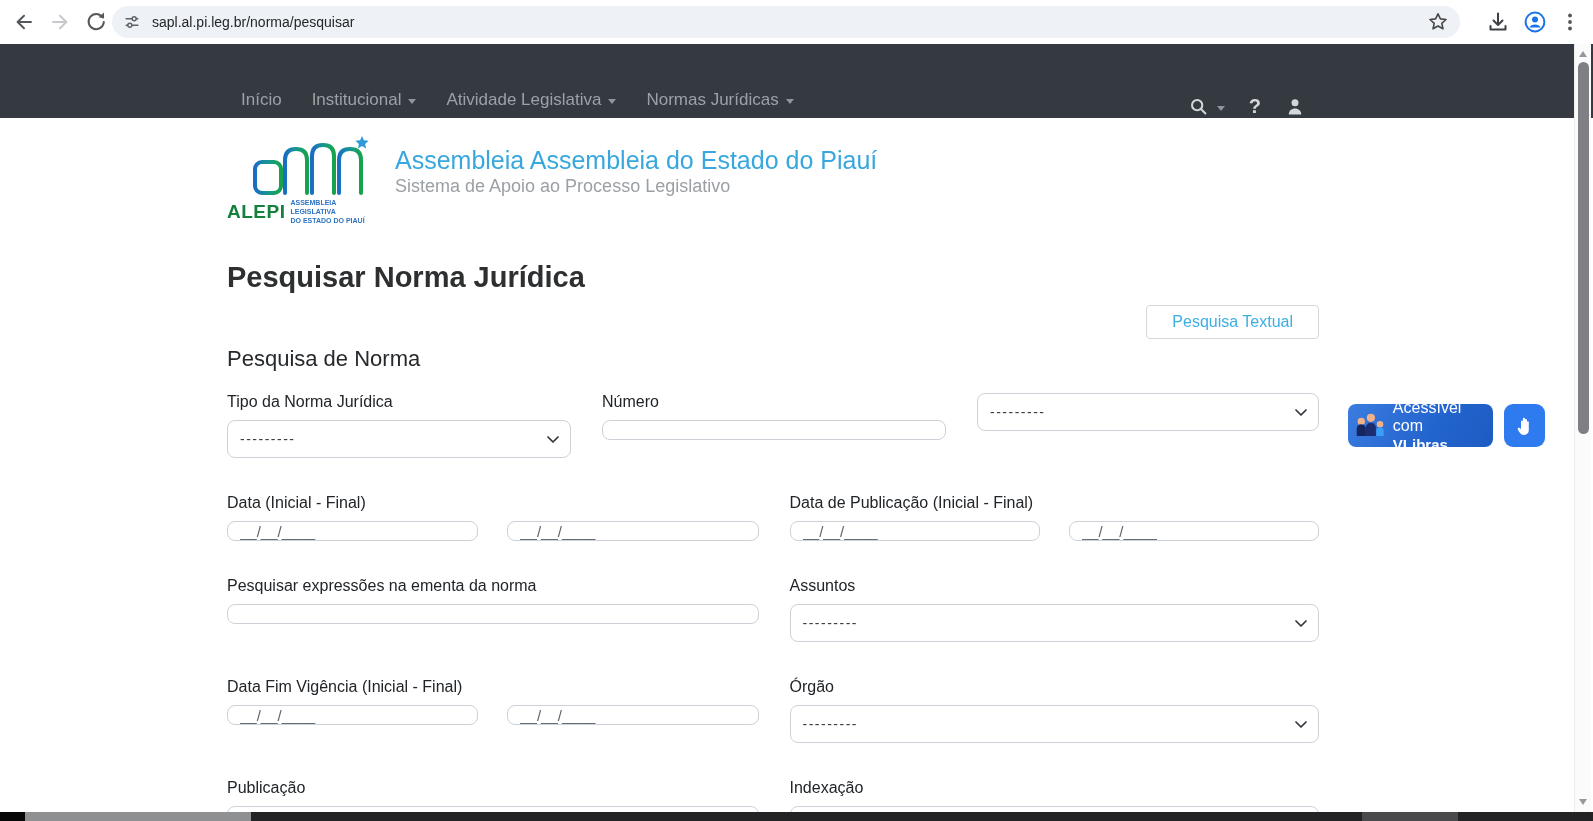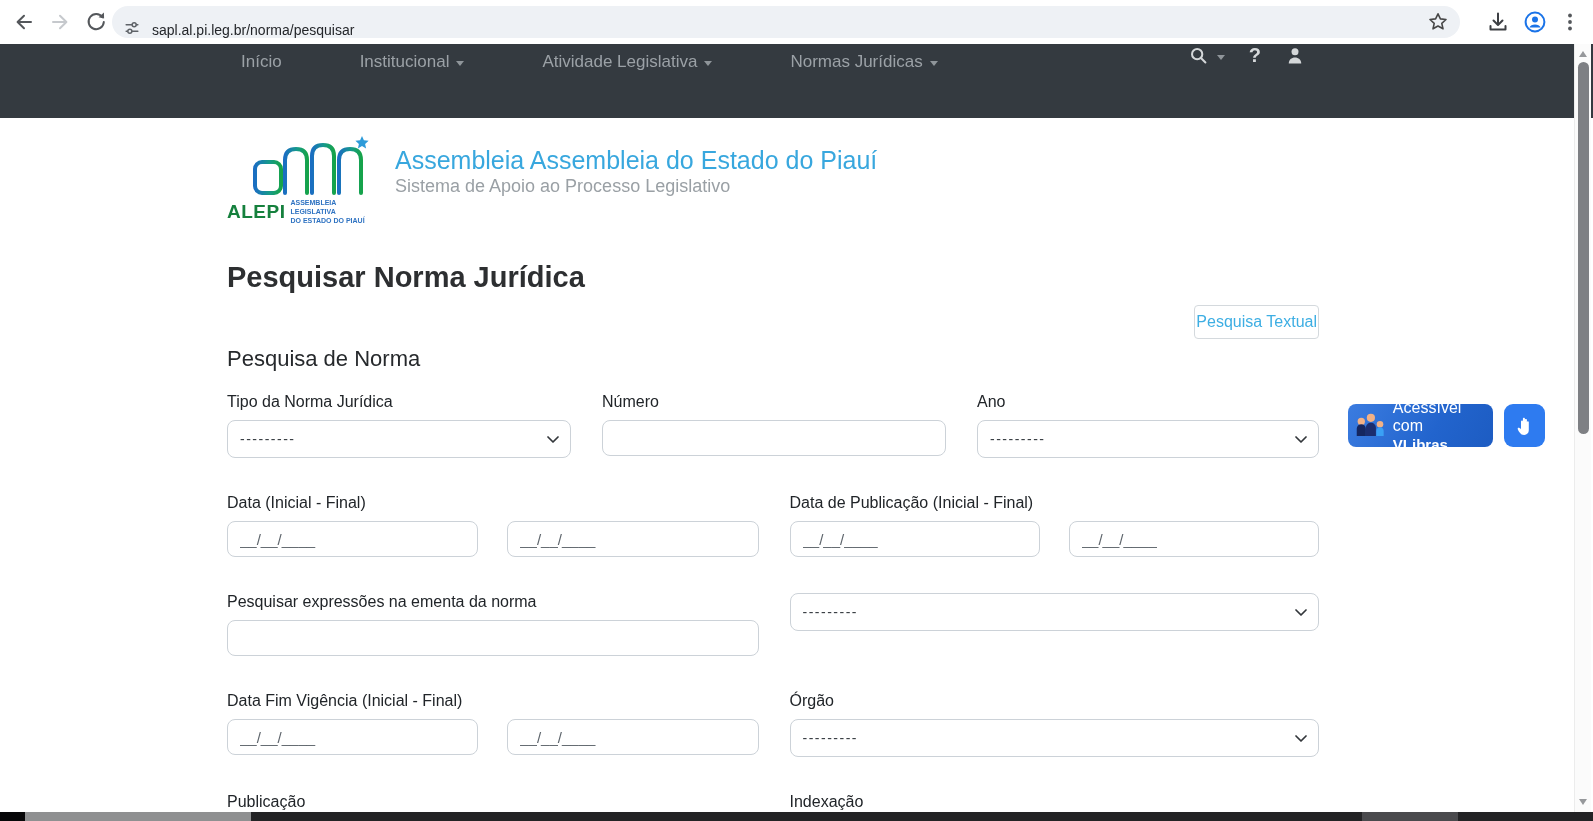--- a/index.html
+++ b/index.html
@@ -3,27 +3,27 @@
 <meta charset="utf-8">
 <style>
   * { margin:0; padding:0; box-sizing:border-box; }
   html,body { background:#dfe1e5; }
   body { font-family:"Liberation Sans", sans-serif; }
   .screen { position:relative; width:1593px; height:821px; background:#fff; overflow:hidden; }
 
   
   .chrome { position:absolute; top:0; left:0; width:1593px; height:44px; background:#fff; }
   .chrome .nav-ic { position:absolute; top:10px; width:24px; height:24px; }
-  .omnibox { position:absolute; left:112px; top:6px; width:1348px; height:32px; background:#eef1f5; border-radius:16px; display:flex; align-items:flex-end; padding:0 10px 0 10px; }
+  .omnibox { position:absolute; left:112px; top:6px; width:1348px; height:32px; background:#eef1f5; border-radius:16px; display:flex; align-items:center; padding:0 10px 0 10px; }
   .omnibox .url { font-size:14px; color:#24262a; margin-left:10px; }
   .omni-star { position:absolute; right:10px; top:4px; width:24px; height:24px; }
 
   
   .navbar { position:absolute; top:44px; left:0; width:1593px; height:74px; background:#343a40; }
-  .nav-inner { position:relative; margin-left:218px; width:1140px; height:100%; display:flex; align-items:flex-start; padding:0 15px;gap:48px; }
+  .nav-inner { position:relative; margin-left:218px; width:1140px; height:100%; display:flex; align-items:flex-end; padding:0 15px; }
   .nav-item { display:flex; align-items:center; color:#9ba1a6; font-size:17px; padding:8px 8px; margin-right:14px; cursor:pointer; white-space:nowrap; }
   .caret { display:inline-block; width:0; height:0; border-left:4.5px solid transparent; border-right:4.5px solid transparent; border-top:5px solid #8f959a; margin-left:7px; margin-top:3px; }
   .nav-icons { margin-left:auto; display:flex; align-items:center; gap:24px; padding-right:38px; }
   .nav-help { color:#d6d9db; font-size:20px; font-weight:700; cursor:pointer; }
   .nav-search { display:flex; align-items:center; cursor:pointer; }
 
   
   .main { position:absolute; top:118px; left:0; width:1593px; }
   .container { width:1092px; margin-left:227px; }
 
@@ -32,34 +32,34 @@
   .logo-glyph { display:block; margin:0 0 1px 24px; }
   .alepi-line { display:flex; align-items:center; }
   .alepi-word { font-size:19px; font-weight:800; color:#15803d; letter-spacing:.5px; }
   .alepi-small { margin-left:5px; font-size:7px; line-height:1.3; color:#2f73c2; font-weight:700; }
   .brand-text { margin-left:16px; padding-top:11px; }
   .brand-title { font-size:25px; color:#38a7de; font-weight:400; cursor:pointer; }
   .brand-sub { font-size:18px; color:#9aa0a5; margin-top:1px; }
 
   h1.page-title { margin-top:36px; font-size:29px; font-weight:700; color:#2d2f31; }
   .btn-row { display:flex; justify-content:flex-end; margin-top:11px; }
-  .btn-textual { background:#fff; border:1px solid #d4d9dd; border-radius:4px; color:#3daee3; font-size:16px; font-family:inherit; padding:7px 1px; cursor:pointer; }
+  .btn-textual { background:#fff; border:1px solid #d4d9dd; border-radius:4px; color:#3daee3; font-size:16px; font-family:inherit; padding:7px 25px; cursor:pointer; }
   h2.section-title { margin-top:7px; font-size:22px; font-weight:400; color:#26292c; }
 
   form.norma-form { margin-top:21px; }
   .frow { display:flex; gap:31px; margin-bottom:36px; }
   .fcol { display:flex; flex-direction:column; }
   .w-third { width:344px; }
   .w-third-r { width:342px; }
   .w-half-l { width:532px; }
   .w-half-r { width:530px; }
   label.flabel { font-size:16px; color:#212529; margin-bottom:9px; }
   .dates { display:flex; gap:29px; }
   .dates .inp { flex:1; min-width:0; }
-  .inp { height:36px; border:1px solid #ccd2d8; border-radius:8px; background:#fff; font-size:15px; color:#333; padding:0 12px; font-family:inherit; width:100%; }
+  .inp { height:20px; border:1px solid #ccd2d8; border-radius:8px; background:#fff; font-size:15px; color:#333; padding:0 12px; font-family:inherit; width:100%; }
   .inp::placeholder { color:#5d646b; }
   .sel { position:relative; height:38px; border:1px solid #ccd2d8; border-radius:8px; background:#fff; display:flex; align-items:center; padding:0 30px 0 12px; cursor:pointer; }
   .sel-val { font-size:14px; color:#3c4146; letter-spacing:1.5px; }
   .chev { position:absolute; right:11px; top:15px; }
 
   
   .vlibras-main { position:absolute; left:1348px; top:404px; width:145px; height:43px; border-radius:8px; background:linear-gradient(120deg,#3b7ce0 0%,#2264cd 60%,#1d5cc2 100%); display:flex; align-items:center; padding:0 6px; cursor:pointer; }
   .vl-text { margin-left:6px; color:#fff; }
   .vl-line1 { font-size:16px; }
   .vl-line2 { font-size:15px; font-weight:700; margin-top:1px; }
@@ -204,21 +204,20 @@
               <svg class="chev" width="12" height="8" viewBox="0 0 12 8">
                   <path d="M1 1l5 5 5-5" fill="none" stroke="#33373b" stroke-width="1.7" stroke-linecap="round" stroke-linejoin="round"></path>
                 </svg>
             </div>
           </div>
           <div class="fcol w-third">
             <label class="flabel">Número</label>
             <input class="inp" type="text" value="" style="">
           </div>
           <div class="fcol w-third-r">
-            <label class="flabel">Ano</label>
             <div class="sel">
               <span class="sel-val">---------</span>
               <svg class="chev" width="12" height="8" viewBox="0 0 12 8">
                   <path d="M1 1l5 5 5-5" fill="none" stroke="#33373b" stroke-width="1.7" stroke-linecap="round" stroke-linejoin="round"></path>
                 </svg>
             </div>
           </div>
         </div>
 
         <div class="frow">
@@ -237,20 +236,21 @@
             </div>
           </div>
         </div>
 
         <div class="frow">
           <div class="fcol w-half-l">
             <label class="flabel">Pesquisar expressões na ementa da norma</label>
             <input class="inp" type="text" value="" style="">
           </div>
           <div class="fcol w-half-r">
+            <label class="flabel">Assuntos</label>
             <div class="sel">
               <span class="sel-val">---------</span>
               <svg class="chev" width="12" height="8" viewBox="0 0 12 8">
                   <path d="M1 1l5 5 5-5" fill="none" stroke="#33373b" stroke-width="1.7" stroke-linecap="round" stroke-linejoin="round"></path>
                 </svg>
             </div>
           </div>
         </div>
 
         <div class="frow">

